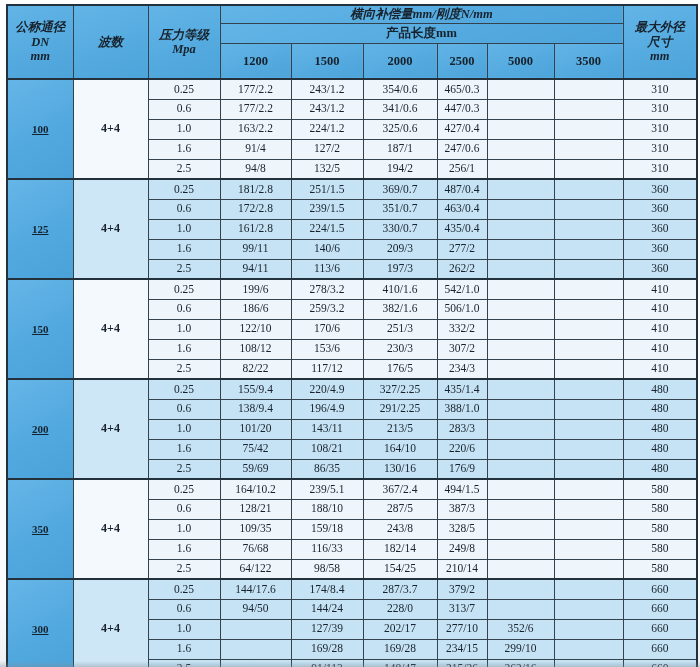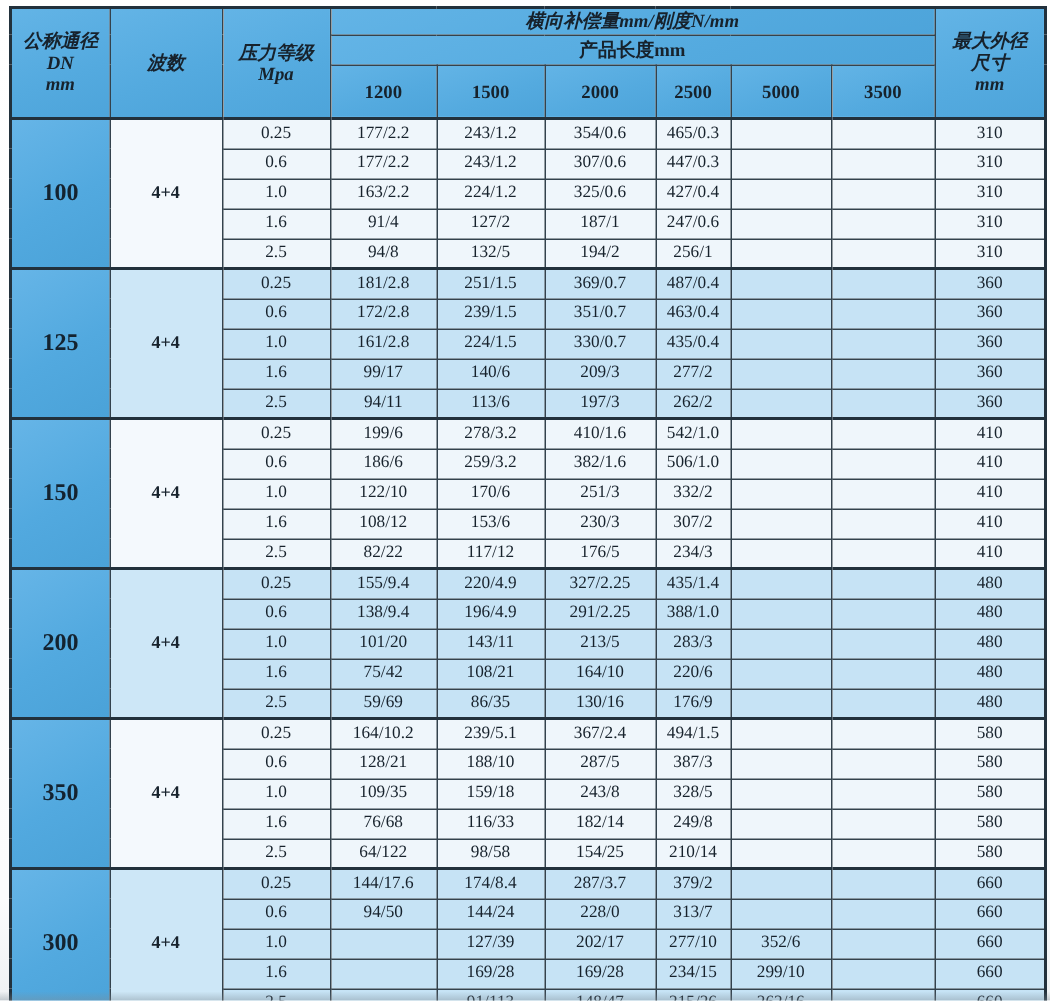--- a/index.html
+++ b/index.html
@@ -22,21 +22,21 @@
   thead th{
     background:linear-gradient(160deg,#63b4e6 0%,#54aadf 60%,#4da4da 100%);
     font-weight:700;font-size:12.5px;white-space:pre-line;
   }
   thead tr.h-top{height:18px;font-style:italic;}
   thead tr.h-mid{height:20px;margin-left:40px;}
   thead tr.h-num{height:36px;}
   tbody tr{height:20px;}
   td.dn-cell{
     background:linear-gradient(150deg,#66b5e7 0%,#52a9df 55%,#4aa2d8 100%);
-    font-size:16px;font-weight:600;color:#142330;
+    font-size:11px;font-weight:600;color:#142330;text-decoration:underline;
   }
   td.band-light{background:#eff6fb;}
   td.band-blue{background:#c6e3f5;}
   td.waves-cell.band-light{background:#f4f9fd;}
   td.waves-cell.band-blue{background:#cde7f7;}
   td.waves-cell{font-size:12px;font-weight:600;text-align:center;}
   tbody tr.group-start td{border-top:2px solid #22313c;}
   .scan-shadow{
     position:absolute;left:0;right:0;bottom:0;height:6px;
     background:linear-gradient(180deg,rgba(125,140,150,0) 0%,rgba(125,140,150,0.40) 100%);
@@ -94,21 +94,21 @@
         <td class="band-light">354/0.6</td>
         <td class="band-light">465/0.3</td>
         <td class="band-light"></td>
         <td class="band-light"></td>
         <td class="band-light">310</td>
       </tr>
       <tr>
         <td class="band-light">0.6</td>
         <td class="band-light">177/2.2</td>
         <td class="band-light">243/1.2</td>
-        <td class="band-light">307/0.6</td>
+        <td class="band-light">341/0.6</td>
         <td class="band-light">447/0.3</td>
         <td class="band-light"></td>
         <td class="band-light"></td>
         <td class="band-light">310</td>
       </tr>
       <tr>
         <td class="band-light">1.0</td>
         <td class="band-light">163/2.2</td>
         <td class="band-light">224/1.2</td>
         <td class="band-light">325/0.6</td>
@@ -164,21 +164,21 @@
         <td class="band-blue">161/2.8</td>
         <td class="band-blue">224/1.5</td>
         <td class="band-blue">330/0.7</td>
         <td class="band-blue">435/0.4</td>
         <td class="band-blue"></td>
         <td class="band-blue"></td>
         <td class="band-blue">360</td>
       </tr>
       <tr>
         <td class="band-blue">1.6</td>
-        <td class="band-blue">99/17</td>
+        <td class="band-blue">99/11</td>
         <td class="band-blue">140/6</td>
         <td class="band-blue">209/3</td>
         <td class="band-blue">277/2</td>
         <td class="band-blue"></td>
         <td class="band-blue"></td>
         <td class="band-blue">360</td>
       </tr>
       <tr>
         <td class="band-blue">2.5</td>
         <td class="band-blue">94/11</td>

